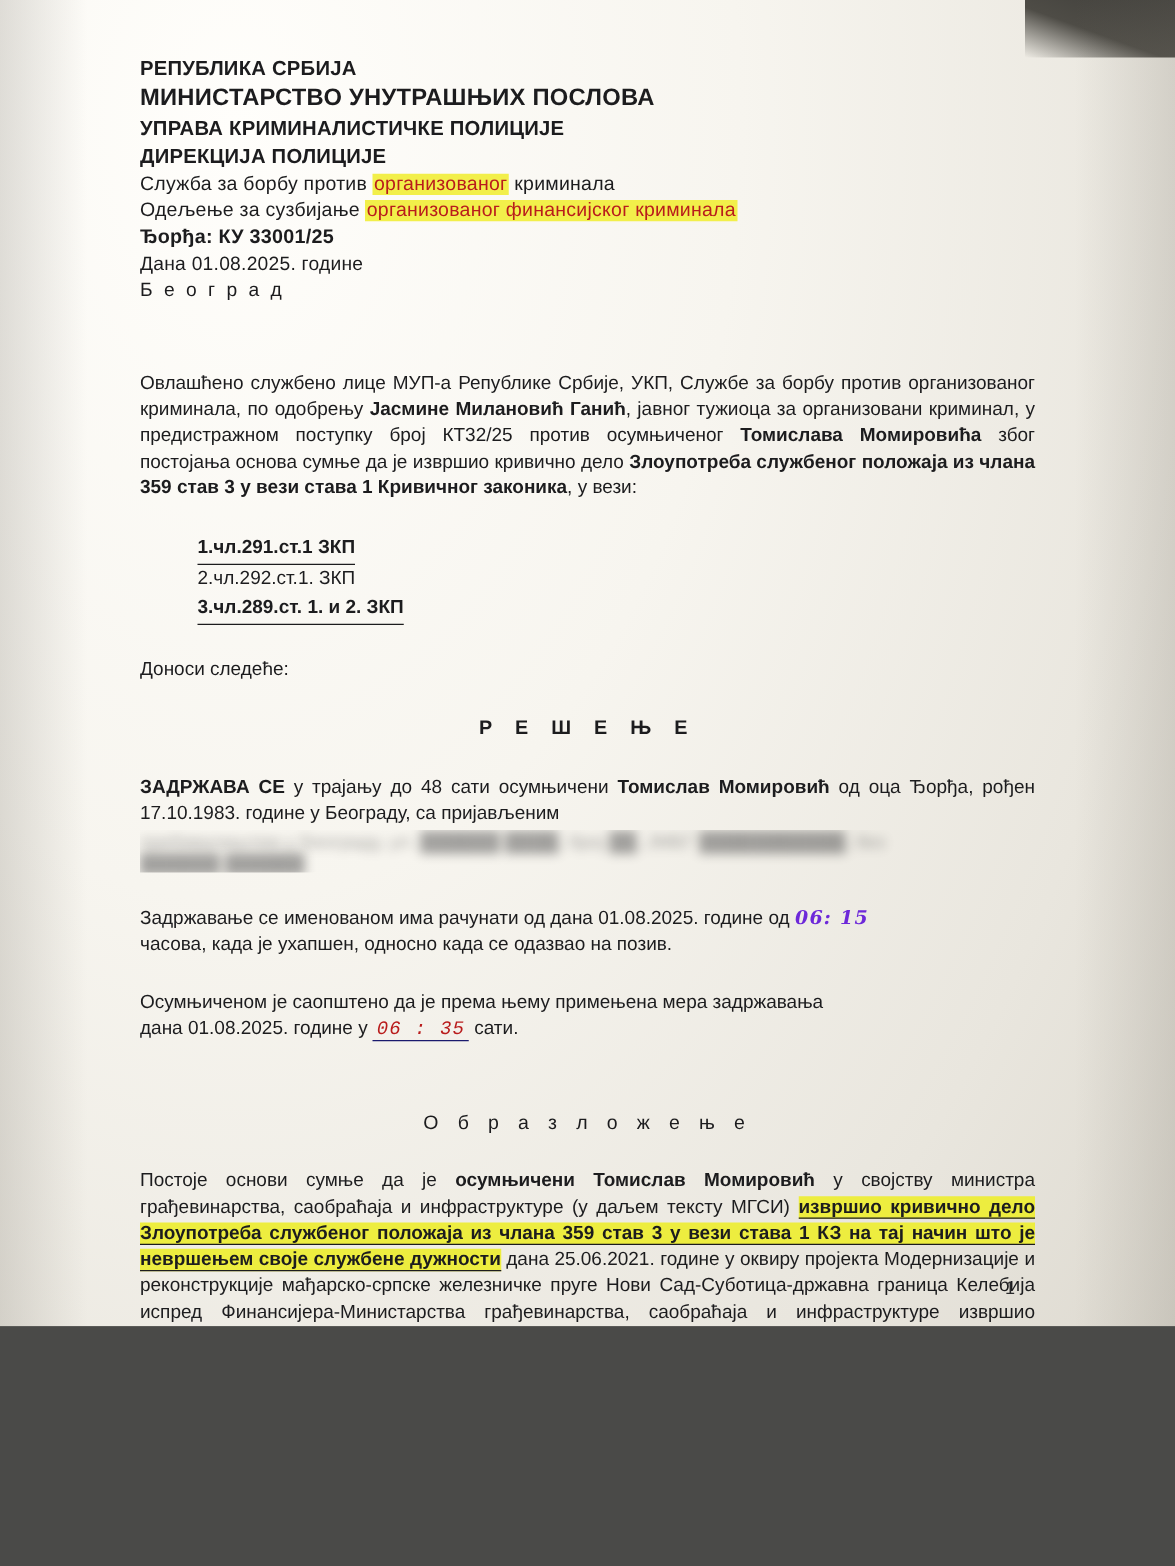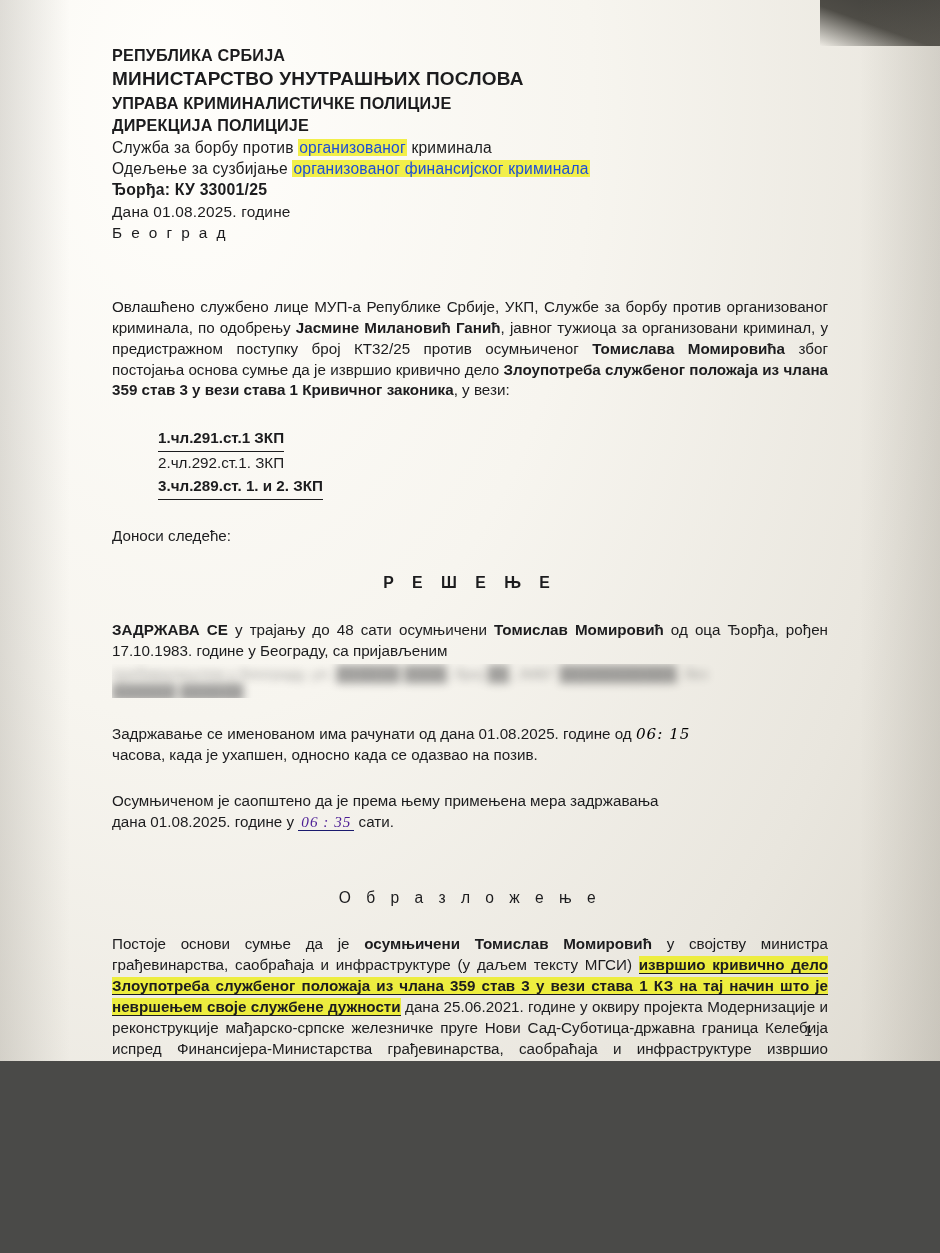--- a/index.html
+++ b/index.html
@@ -62,21 +62,21 @@
   .hdr-3 { font-weight: bold; font-size: 16.2px; }
   .hdr-4 { font-weight: bold; font-size: 16.2px; }
   .hdr-5 { font-size: 15.6px; }
   .hdr-6 { font-size: 15.6px; }
   .hdr-7 { font-weight: bold; font-size: 15.8px; }
   .hdr-8 { font-size: 15.4px; }
   .hdr-9 { font-size: 15.4px; letter-spacing: 2.4px; }
 
   mark.hl {
     background: #f2ef4a;
-    color: #1d4ed8;
+    color: #b91c1c;
     padding: 0 1px;
     box-decoration-break: clone;
     -webkit-box-decoration-break: clone;
   }
   mark.hl2 {
     background: #eded3f;
     color: #1c1c1e;
     box-decoration-break: clone;
     -webkit-box-decoration-break: clone;
   }
@@ -131,32 +131,33 @@
     filter: blur(4.2px);
     opacity: 0.45;
     font-size: 15px;
     line-height: 1.35;
     color: #3a3a3c;
     white-space: nowrap;
   }
 
   
   .hw {
-    font-family: Liberation Serif, serif;
+    font-family: Liberation Mono, monospace;
     font-style: italic;
-    color: #4c1d95;
+    color: #b91c1c;
     border-bottom: 1.4px solid #1a1a6e;
     padding: 0 3px;
     letter-spacing: 1px;
   }
   .hw-plain {
     font-family: "DejaVu Serif", serif;
     font-style: italic;
-    color: #000000;
+    color: #6d28d9;
     letter-spacing: 1px;
+    font-weight: bold;
   }
 
   .page-num {
     position: absolute;
     right: 128px;
     bottom: 22px;
     font-size: 14.5px;
     color: #2a2a2c;
   }
   .u-solid { border-bottom: 1.7px solid #1c1c1e; }

